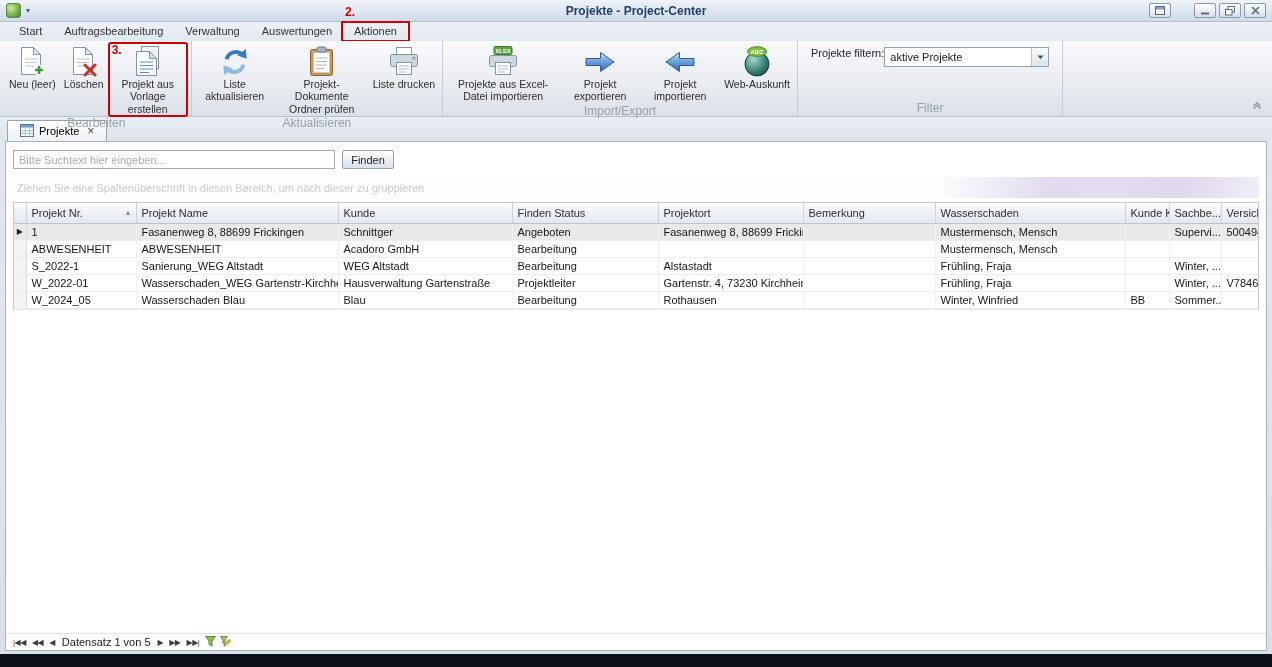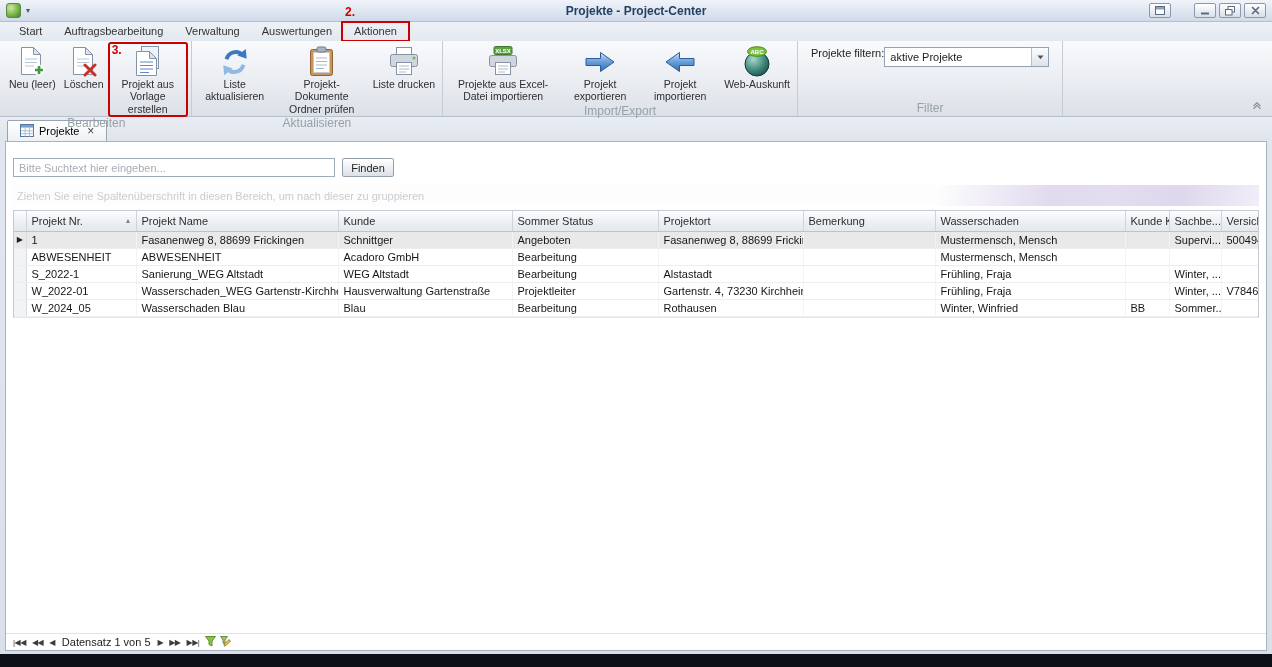--- a/index.html
+++ b/index.html
@@ -42,21 +42,21 @@
   .dd-arrow{width:17px;height:18px;display:flex;align-items:center;justify-content:center;background:linear-gradient(#fdfdfe,#dde3ea);border-left:1px solid #b6c0cc;}
   .ribbon-collapse{position:absolute;right:10px;bottom:4px;}
 
   
   .tabbar{height:24px;flex:0 0 24px;display:flex;align-items:flex-end;padding:3px 0 0 7px;background:linear-gradient(#e9edf3,#dfe5ec);}
   .doc-tab{height:21px;display:flex;align-items:center;gap:5px;padding:0 12px;background:linear-gradient(#ffffff,#eef1f5);border:1px solid #98a3b1;border-bottom:none;border-radius:2px 2px 0 0;}
   .tab-close{color:#444;font-size:12px;line-height:1;margin-left:3px;}
 
   
   .content{flex:1 1 auto;margin:0 5px 3px;background:#fff;border:1px solid #a9b2bf;display:flex;flex-direction:column;min-height:0;}
-  .searchbar{padding:16px 7px 5px;display:flex;}
+  .searchbar{padding:8px 7px 5px;display:flex;}
   .search-input{width:322px;height:19px;border:1px solid #a2abb8;padding:0 5px;font-family:inherit;font-size:11px;color:#333;outline:none;}
   .search-input::placeholder{color:#a7adb5;}
   .find-btn{margin-left:7px;width:52px;height:19px;border:1px solid #96a0ad;border-radius:2px;background:linear-gradient(#ffffff,#dce1e8);font-family:inherit;font-size:11px;color:#222;}
   .group-hint{height:21px;margin:3px 7px 0;position:relative;display:flex;align-items:center;color:#c9ccd1;overflow:hidden;background:#fdfdfe;padding-left:4px;}
   .deco{position:absolute;right:0;top:0;height:100%;width:320px;background:linear-gradient(105deg,rgba(210,200,230,0) 0%,rgba(203,190,226,0.55) 35%,rgba(226,219,240,0.95) 55%,rgba(203,190,226,0.6) 75%,rgba(240,237,248,0.95) 100%);}
 
   
   .gridwrap{margin:4px 7px 0;flex:0 0 auto;border:1px solid #c4cad2;border-bottom:1px solid #e4e7ea;overflow:hidden;}
   table{border-collapse:collapse;table-layout:fixed;}
   th{height:20px;background:linear-gradient(#fcfdfe,#eceff3 55%,#e4e8ed);border-right:1px solid #cfd4da;border-bottom:1px solid #bcc3cc;font-weight:normal;text-align:left;padding:0 5px;font-size:11px;color:#2e2e2e;overflow:hidden;white-space:nowrap;position:relative;}
@@ -334,21 +334,21 @@
             <col style="width: 44px;">
             <col style="width: 52px;">
             <col style="width: 42px;">
           </colgroup>
         <thead>
             <tr id="grid-head">
               <th class="indicator-h"></th>
               <th><span class="th-txt">Projekt Nr.</span><span class="sort-arrow">▲</span></th>
               <th><span class="th-txt">Projekt Name</span></th>
               <th><span class="th-txt">Kunde</span></th>
-              <th><span class="th-txt">Sommer Status</span></th>
+              <th><span class="th-txt">Finden Status</span></th>
               <th><span class="th-txt">Projektort</span></th>
               <th><span class="th-txt">Bemerkung</span></th>
               <th><span class="th-txt">Wasserschaden</span></th>
               <th><span class="th-txt">Kunde K...</span></th>
               <th><span class="th-txt">Sachbe...</span></th>
               <th><span class="th-txt">Versiche...</span></th>
             </tr>
           </thead>
         <tbody id="grid-body">
             <tr class="selected">

